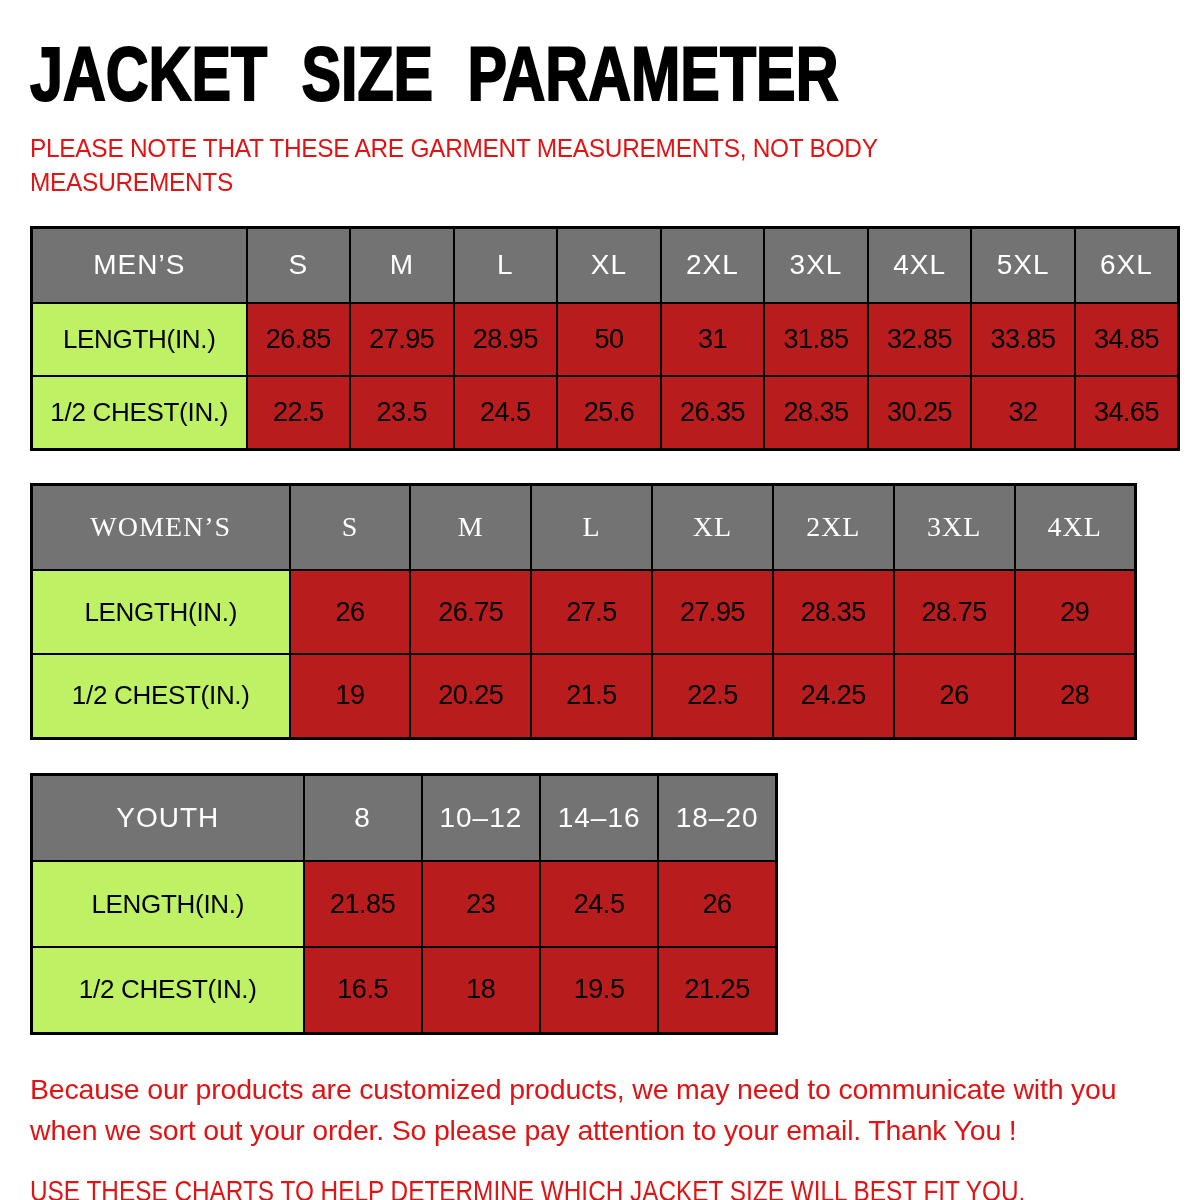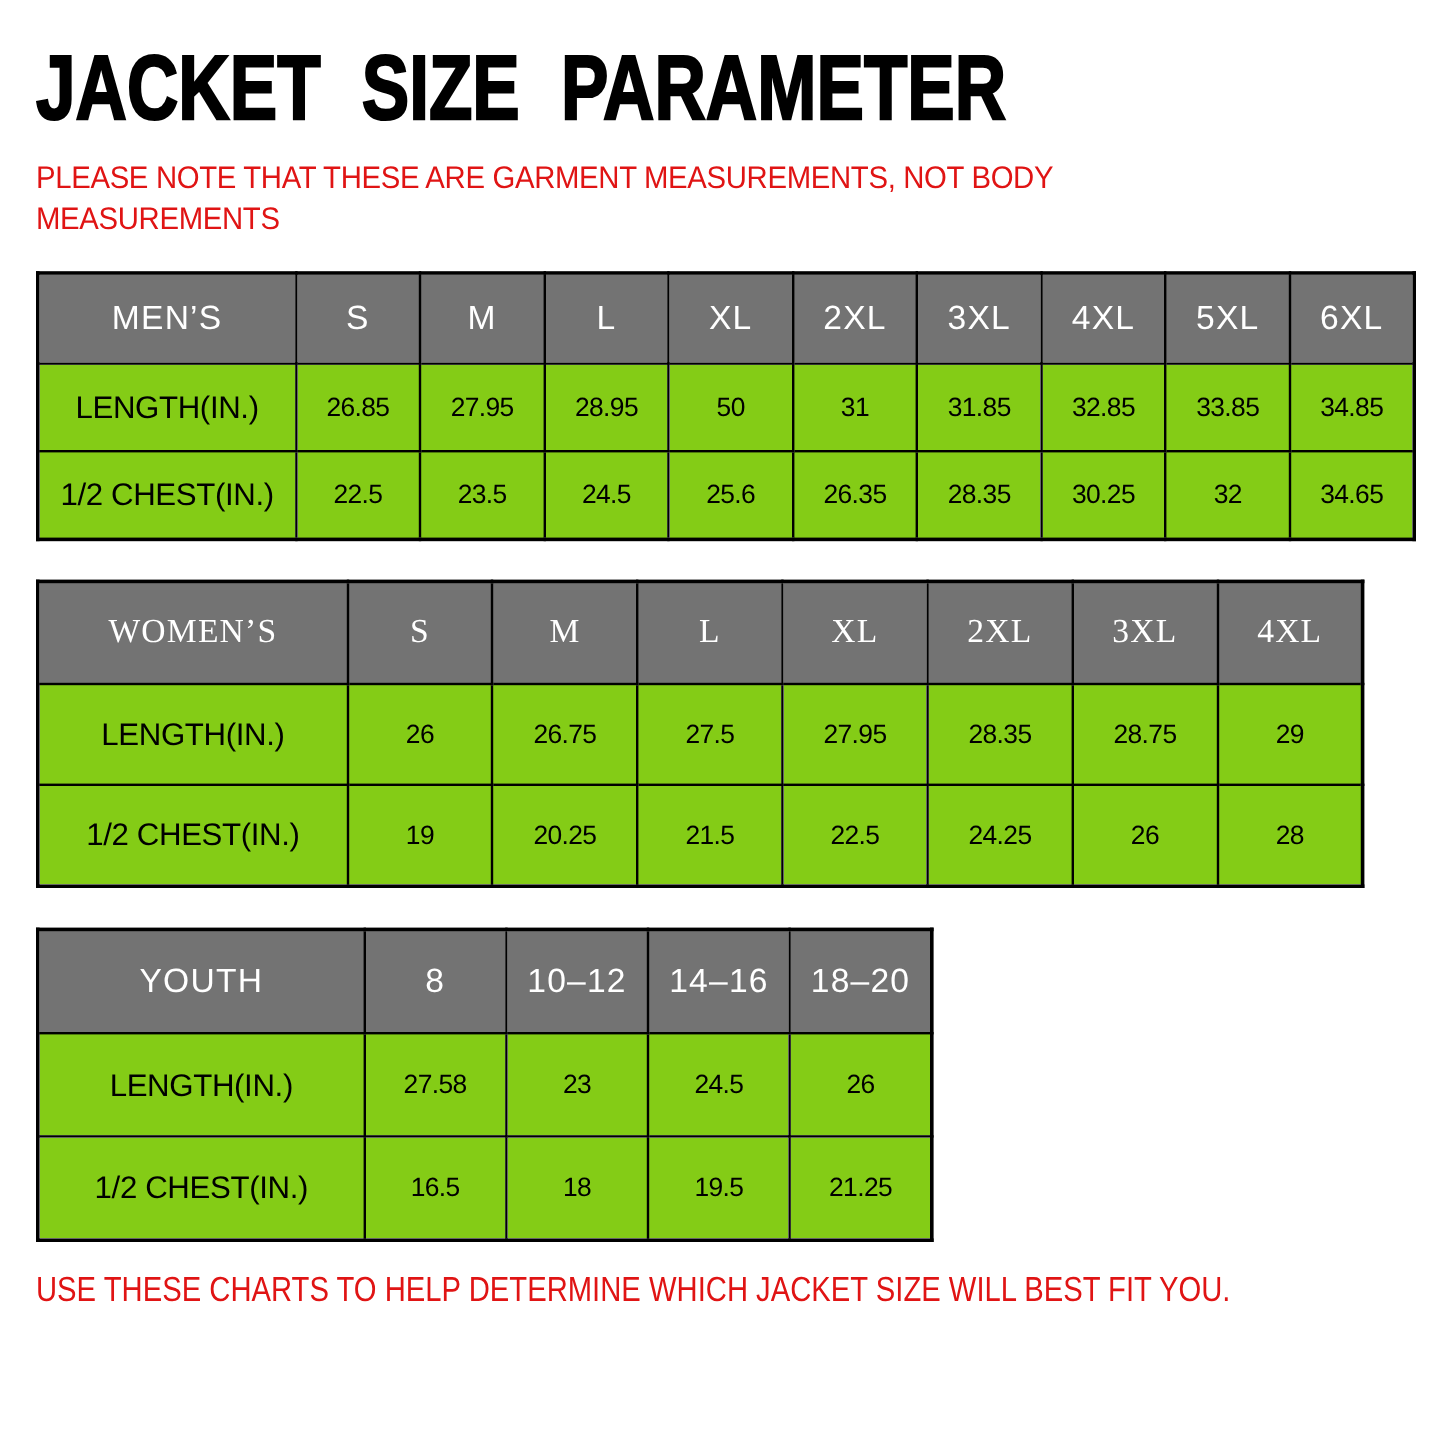--- a/index.html
+++ b/index.html
@@ -64,26 +64,26 @@
     background:var(--gray);
     color:var(--header-text);
     font-weight:400;
     font-size:28px;
     letter-spacing:1px;
   }
   table.size-table tbody th{
     font-weight:400;
     font-size:26px;
     letter-spacing:-0.3px;
-    background:#84cc16;
+    background:#bef264;
   }
   table.size-table tbody td{
-    font-size:22px;
+    font-size:27px;
     letter-spacing:-0.5px;
-    background:#84cc16;
+    background:#b91c1c;
   }
 
   table.mens{width:1150px;margin-top:26px;border-radius:24px;}
   .mens thead tr{height:76px;}
   .mens tbody tr{height:73px;}
   .mens .label-col{width:215px;}
 
   table.womens{width:1107px;margin-top:32px;}
   .womens thead tr{height:86px;font-family:Liberation Serif, serif;}
   .womens tbody tr{height:84px;}
@@ -213,31 +213,35 @@
           <th class="label-col">YOUTH</th>
           <th>8</th>
           <th>10–12</th>
           <th>14–16</th>
           <th>18–20</th>
         </tr>
       </thead>
       <tbody>
         <tr>
           <th>LENGTH(IN.)</th>
-          <td>27.58</td>
+          <td>21.85</td>
           <td>23</td>
           <td>24.5</td>
           <td>26</td>
         </tr>
         <tr>
           <th>1/2 CHEST(IN.)</th>
           <td>16.5</td>
           <td>18</td>
           <td>19.5</td>
           <td>21.25</td>
         </tr>
       </tbody>
     </table>
 
+  <p class="footer-para">
+    <span>Because our products are customized products, we may need to communicate with you</span><br>
+    <span>when we sort out your order. So please pay attention to your email. Thank You !</span>
+  </p>
 
   <p class="fit-line">USE THESE CHARTS TO HELP DETERMINE WHICH JACKET SIZE WILL BEST FIT YOU.</p>
 
 </div>
 
 </body></html>

